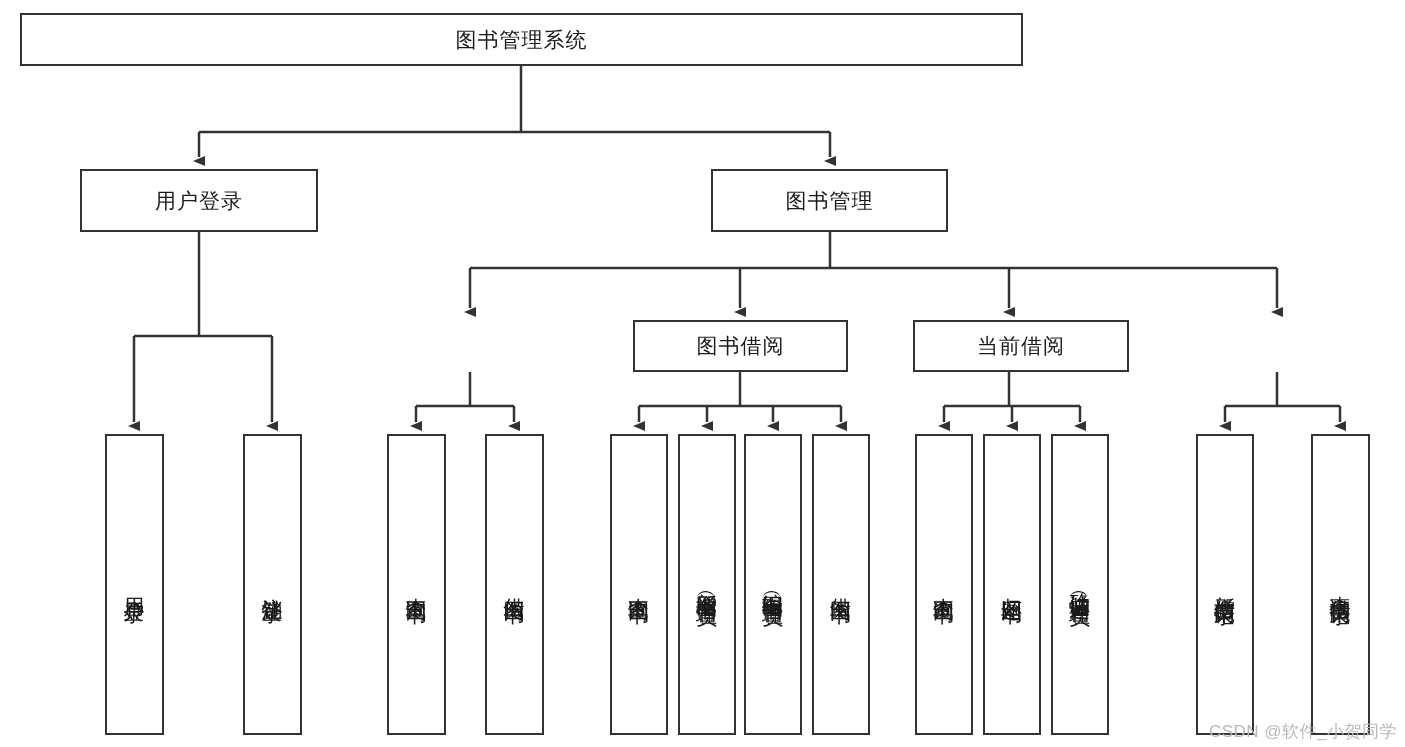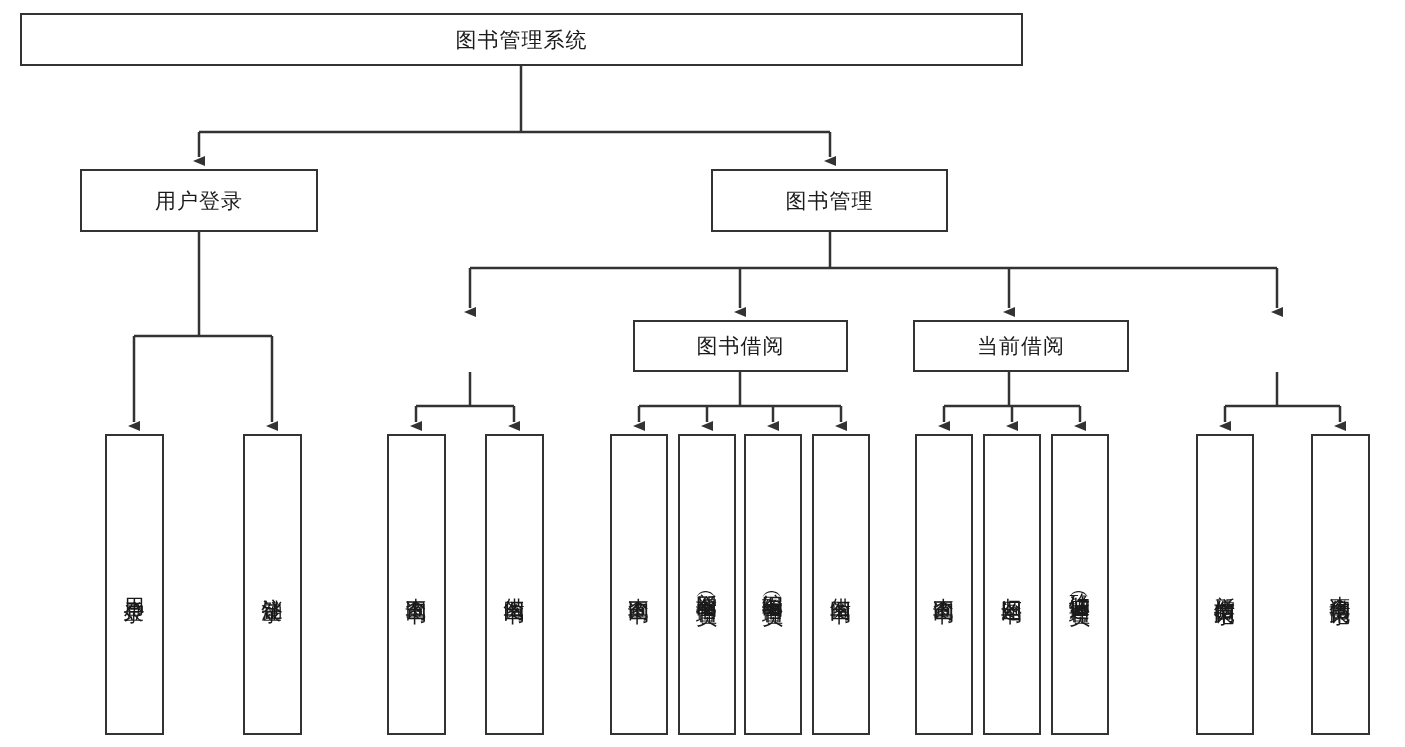--- a/index.html
+++ b/index.html
@@ -178,14 +178,15 @@
     <span class="label">确认归还（管理员）</span>
   </div>
 
   <div class="node vert" style="left:1196px; top:434px; width:58px; height:301px;">
     <span class="label">新增借阅记录</span>
   </div>
   <div class="node vert" style="left:1311px; top:434px; width:59px; height:301px;">
     <span class="label">查询借阅记录</span>
   </div>
 
+  <div id="watermark">CSDN @软件_小贺同学</div>
 
 </div>
 
 </body></html>

